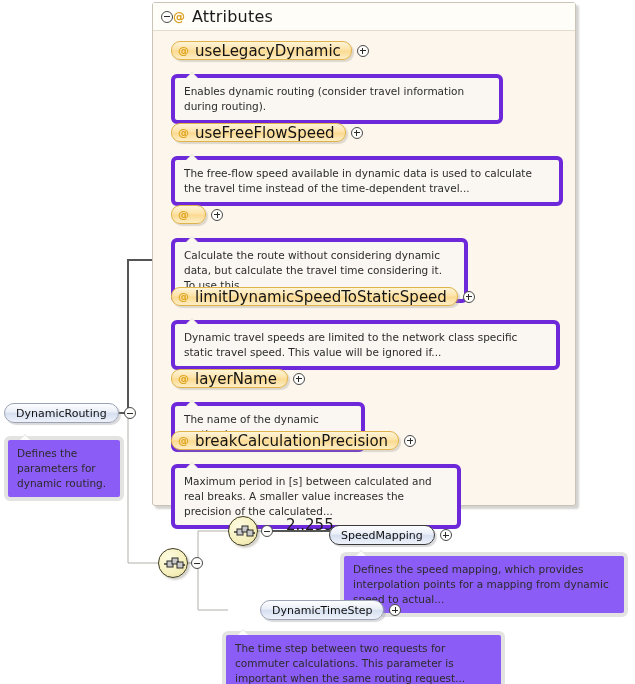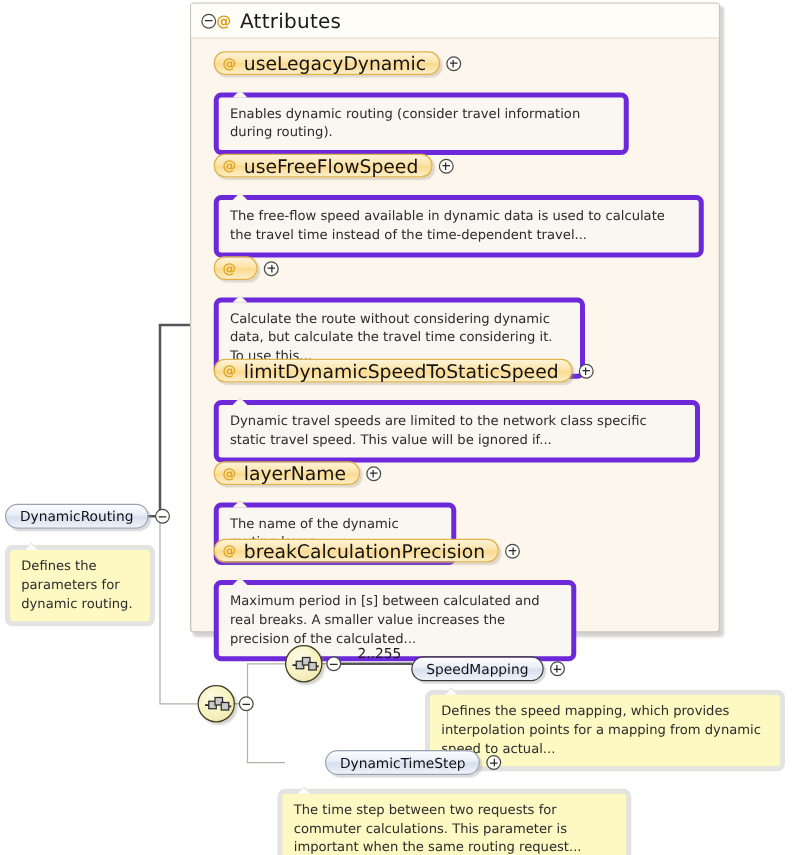--- a/index.html
+++ b/index.html
@@ -152,21 +152,21 @@
     content: "";
     position: absolute;
     left: 12px;
     top: -5px;
     width: 0; height: 0;
     border-left: 5px solid transparent;
     border-right: 5px solid transparent;
     border-bottom: 5px solid #faf7f2;
   }
   .doc.white {
-    background: #fef9c3;
+    background: #8b5cf6;
     border-color: #e3e3e1;
   }
   .doc.white::before { border-bottom-color: #e3e3e1; }
   .doc.white::after  { border-bottom-color: #fbfbfa; }
 
   
   .elem-row {
     position: absolute;
     display: flex;
     align-items: center;
@@ -200,21 +200,21 @@
     border: 1px solid #3e3a20;
     background: radial-gradient(circle at 36% 32%, #fdfbe2 0%, #f6f0bd 58%, #e8dfa0 100%);
     box-shadow: 2px 2px 2px rgba(140,138,120,0.40);
     box-sizing: border-box;
   }
   .seq svg { position: absolute; left: 0; top: 0; }
 
   
   .card-label {
     position: absolute;
-    font-size: 11px;
+    font-size: 15px;
     color: #1c1c1c;
     white-space: nowrap;
   }
 </style>
 </head>
 <body>
 
 <div id="diagram">
 
   <svg id="wires" width="635" height="684" viewBox="0 0 635 684">

